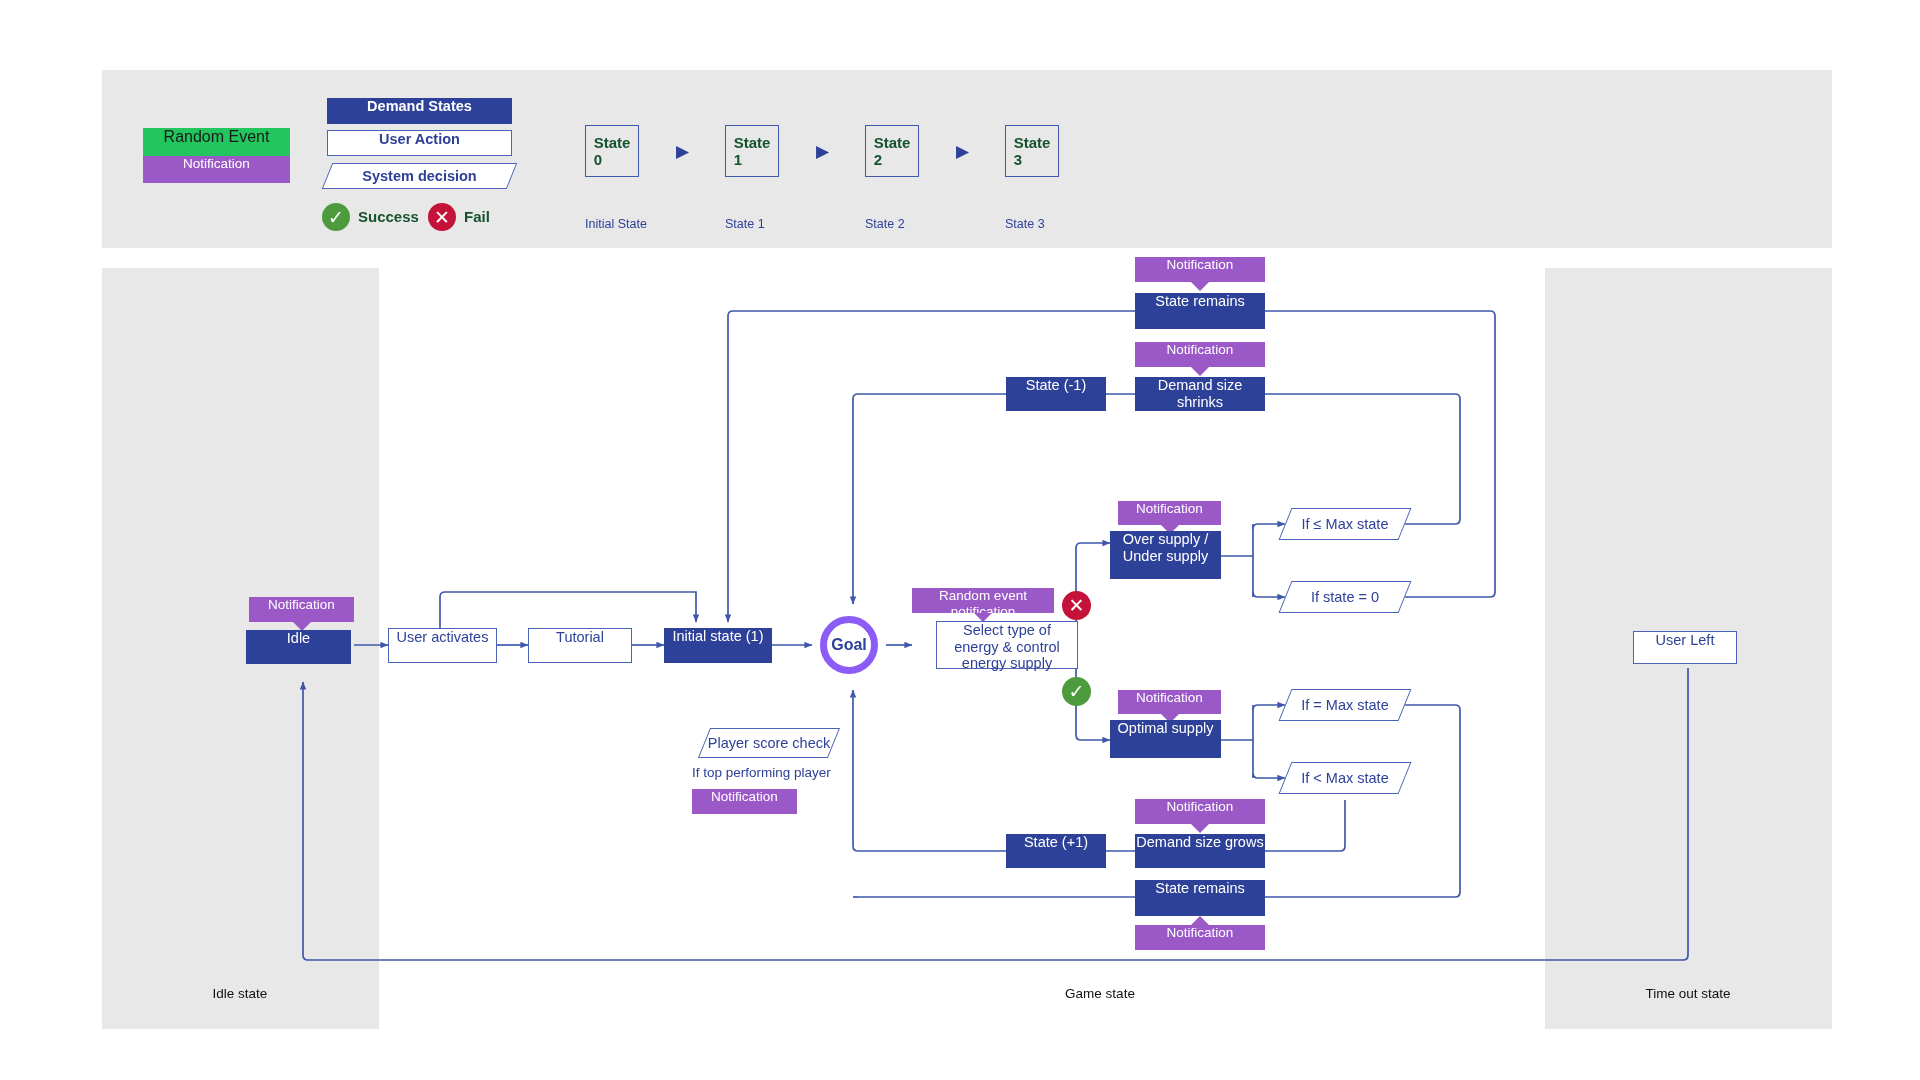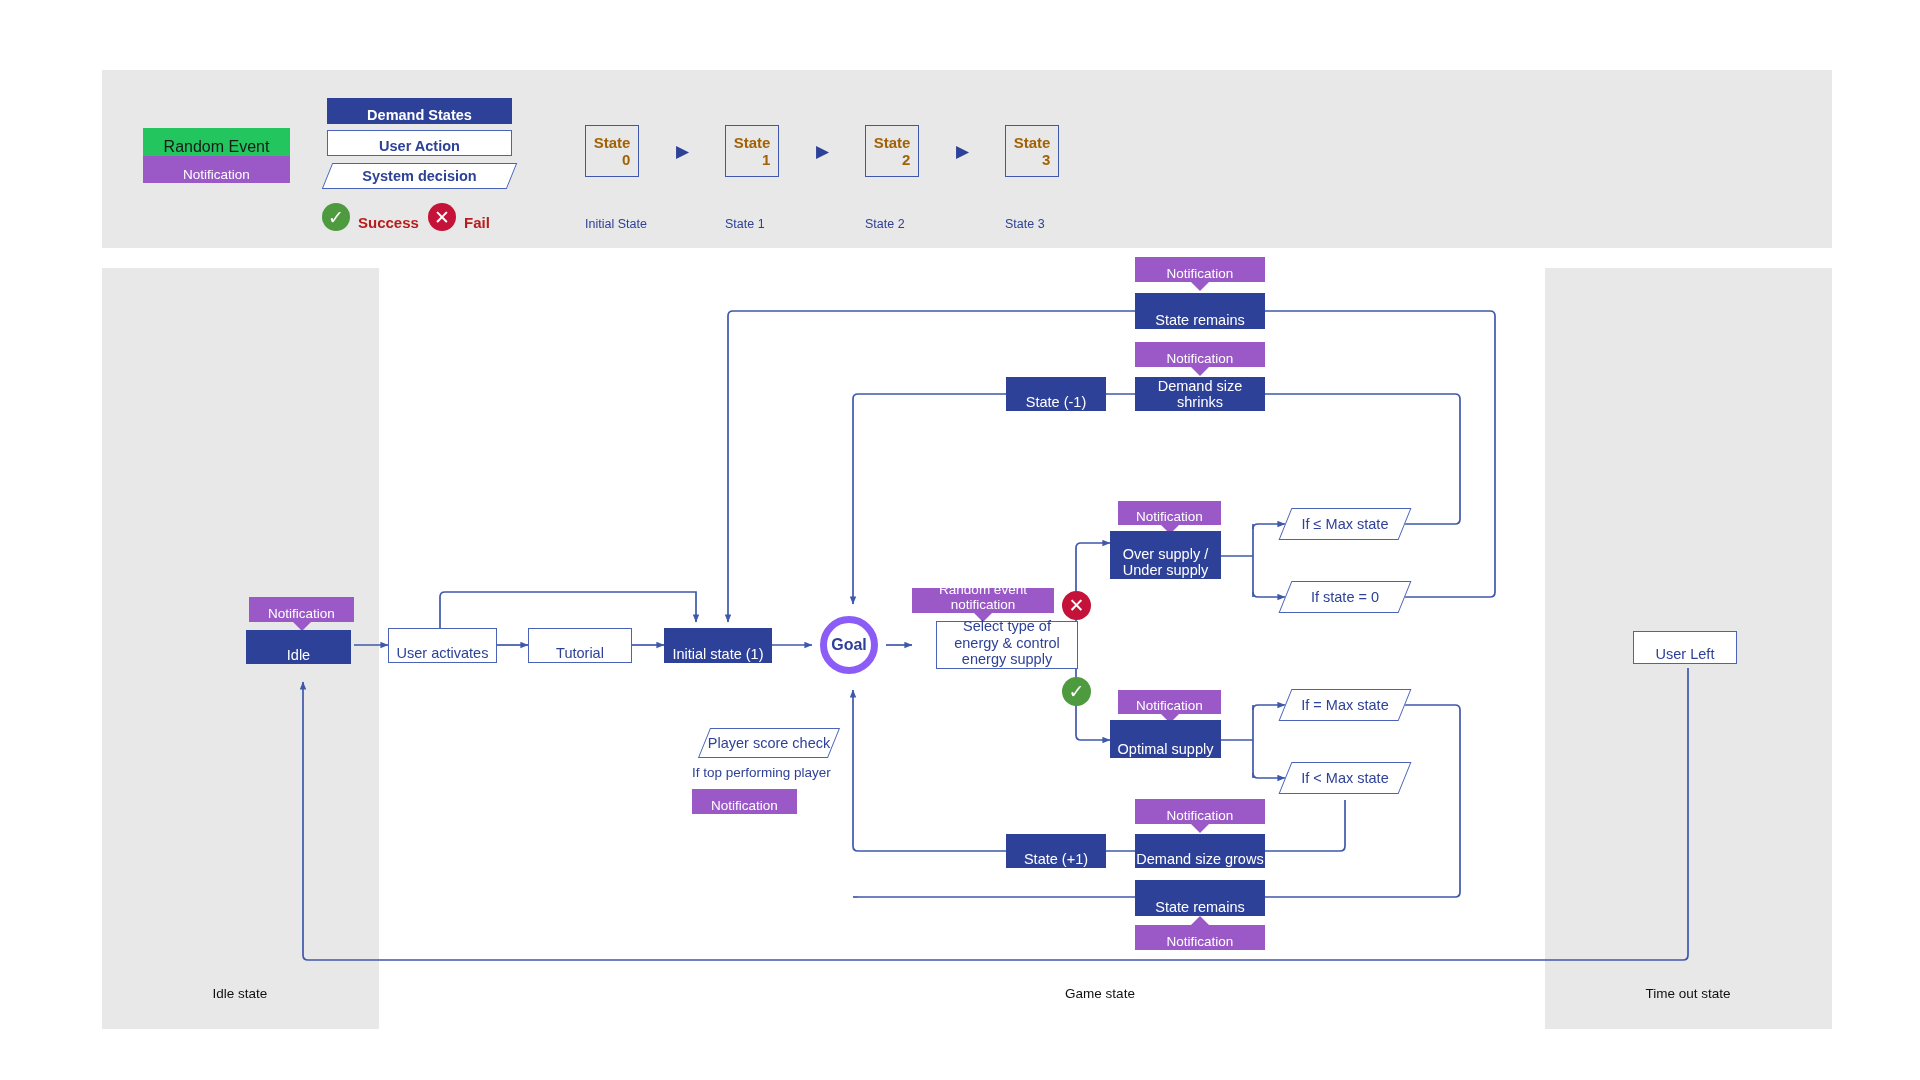--- a/index.html
+++ b/index.html
@@ -6,21 +6,21 @@
   body{width:1920px;height:1080px;position:relative;overflow:hidden;
        font-family:"Liberation Sans","DejaVu Sans",sans-serif;}
   #stage{position:absolute;left:0;top:0;width:1920px;height:1080px;}
 
   .band{position:absolute;background:#e8e8e8;}
   #legend-band{left:102px;top:70px;width:1730px;height:178px;}
   #idle-band{left:102px;top:268px;width:277px;height:761px;}
   #timeout-band{left:1545px;top:268px;width:287px;height:761px;}
 
   .nodebox{position:absolute;box-sizing:border-box;display:flex;
-           align-items:flex-end;justify-content:center;text-align:center;
+           align-items:flex-start;justify-content:center;text-align:center;
            line-height:1.15;}
   .demand{background:#2e4198;color:#ffffff;font-size:14.5px;}
   .useraction{background:#ffffff;color:#2e4198;border:1.6px solid #4a63b8;font-size:14.5px;}
   .notif{background:#9b59c8;color:#ffffff;font-size:13.5px;}
   .randev{background:#22c55e;color:#1a1a1a;font-size:16px;}
   .randnotif{background:#9b59c8;color:#ffffff;font-size:13.5px;}
 
   .tab-down::after{content:"";position:absolute;left:50%;bottom:-9px;
       transform:translateX(-50%);width:0;height:0;
       border-left:9px solid transparent;border-right:9px solid transparent;
@@ -31,39 +31,39 @@
       border-bottom:9px solid #9b59c8;}
 
   .para{position:absolute;color:#2e4198;font-size:14.5px;
         display:flex;align-items:center;justify-content:center;text-align:center;}
   .para .pshape{position:absolute;left:0;top:0;width:100%;height:100%;
         background:#ffffff;border:1.6px solid #4a63b8;
         transform:skewX(-22deg);box-sizing:border-box;}
   .para .plabel{position:relative;z-index:2;}
 
   .statebox{position:absolute;box-sizing:border-box;border:1.8px solid #3f58ab;
-     background:transparent;color:#a16207;font-weight:bold;font-size:15px;
-     display:flex;align-items:center;justify-content:center;text-align:right;
+     background:transparent;color:#14532d;font-weight:bold;font-size:15px;
+     display:flex;align-items:center;justify-content:center;text-align:left;
      line-height:1.15;}
   .statecap{position:absolute;color:#2e4198;font-size:12.5px;}
 
   .goal{position:absolute;border-radius:50%;background:#ffffff;
         border:7px solid #8b5cf6;box-sizing:border-box;color:#2e4198;
         font-weight:bold;font-size:16px;display:flex;align-items:center;
         justify-content:center;}
 
   .badgec{position:absolute;border-radius:50%;display:flex;align-items:center;
           justify-content:center;color:#fff;font-size:19px;font-weight:bold;}
   .ok{background:#4e9a3e;}
   .bad{background:#c41238;}
 
   .plain{position:absolute;color:#2e4198;font-size:13.5px;}
   .bandlabel{position:absolute;color:#111111;font-size:13.5px;text-align:center;}
 
-  .legtext{position:absolute;color:#b91c1c;font-weight:bold;font-size:15px;margin-top:6px;}
+  .legtext{position:absolute;color:#14532d;font-weight:bold;font-size:15px;}
   .arrowglyph{position:absolute;color:#2e4198;font-size:17px;}
 
   svg#wires{position:absolute;left:0;top:0;width:1920px;height:1080px;
             pointer-events:none;}
 </style>
 </head>
 <body>
 
 <div id="stage">
 

